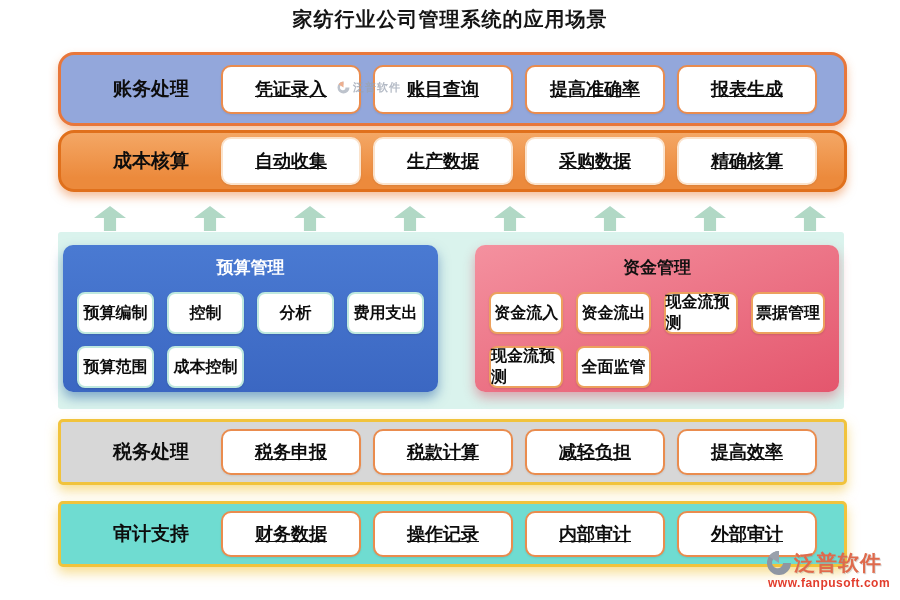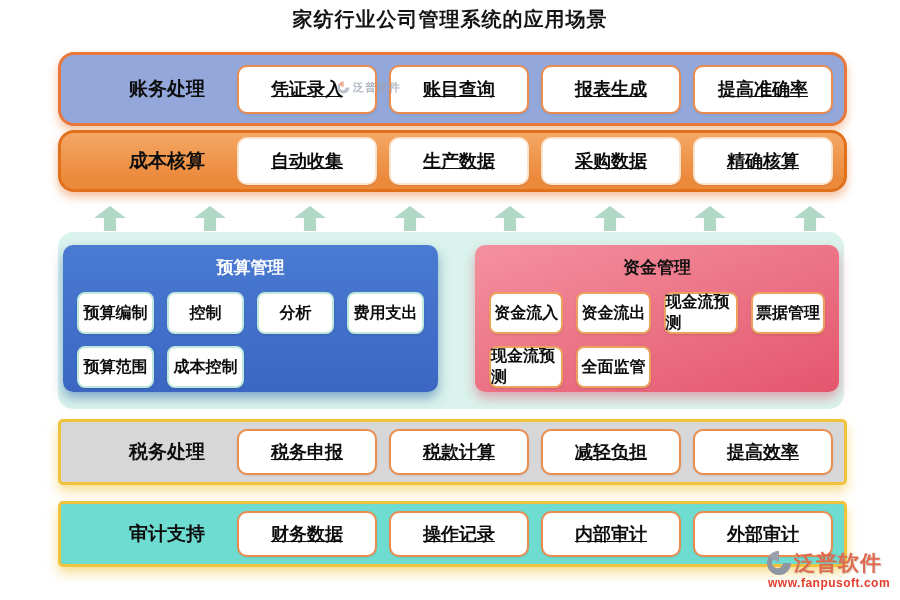--- a/index.html
+++ b/index.html
@@ -4,21 +4,21 @@
 <style>
   html,body{margin:0;padding:0;background:#fff;}
   .stage{position:relative;width:900px;height:600px;background:#ffffff;overflow:hidden;
          font-family:"Liberation Sans","DejaVu Sans",sans-serif;color:#111;}
 
   .title{position:absolute;top:6px;left:0;width:100%;text-align:center;
          font-size:20px;font-weight:800;letter-spacing:1px;color:#151515;}
 
   
   .band{position:absolute;left:58px;width:789px;box-sizing:border-box;
-        display:flex;align-items:center;border-radius:16px;padding-left:16px;}
+        display:flex;align-items:center;border-radius:16px;}
   .band-ledger{top:52px;height:74px;background:#93a7db;border:3px solid #e8773b;
                box-shadow:0 5px 10px rgba(235,130,60,.45);}
   .band-cost{top:130px;height:62px;background:linear-gradient(180deg,#f4a765 0%,#ec8a3c 80%);
              border:3px solid #e0701c;box-shadow:0 5px 10px rgba(235,130,60,.5);}
   .band-tax{top:419px;height:66px;background:#d7d7d7;border:3px solid #f1c33c;
             border-radius:5px;box-shadow:0 6px 12px rgba(240,195,60,.55);}
   .band-audit{top:501px;height:66px;background:#6fdcd1;border:3px solid #f1c33c;
               border-radius:5px;box-shadow:0 6px 12px rgba(240,195,60,.55);}
 
   .band-label{flex:none;width:128px;margin-left:26px;text-align:center;
@@ -32,21 +32,21 @@
 
   
   .arrows{position:absolute;left:58px;top:206px;width:786px;height:25px;
           display:flex;justify-content:space-between;box-sizing:border-box;
           padding:0 18px 0 36px;}
   .arrow{width:32px;height:25px;background:#b1d8c5;
          clip-path:polygon(50% 0%,100% 48%,69% 48%,69% 100%,31% 100%,31% 48%,0% 48%);}
 
   
   .mint{position:absolute;left:58px;top:232px;width:786px;height:177px;
-        background:#daf3ed;border-radius:15px;}
+        background:#daf3ed;border-radius:3px;}
   .panel{position:absolute;top:13px;height:147px;border-radius:10px;box-sizing:border-box;}
   .panel-budget{left:5px;width:375px;background:linear-gradient(180deg,#4a7ad2 0%,#3b67c2 100%);
                 box-shadow:0 6px 12px rgba(40,95,165,.5);}
   .panel-fund{left:417px;width:364px;background:linear-gradient(160deg,#f4919f 0%,#e4566d 100%);
               box-shadow:0 6px 12px rgba(215,75,100,.45);}
   .ptitle{text-align:center;font-size:17px;font-weight:800;margin-top:11px;}
   .panel-budget .ptitle{color:#ffffff;}
   .panel-fund .ptitle{color:#111;}
   .pgrid{display:grid;grid-template-columns:repeat(4,1fr);gap:12px 13px;margin:13px 14px 0;}
   .pchip{background:#fff;border-radius:8px;height:38px;display:flex;align-items:center;
@@ -73,22 +73,22 @@
 
 <div class="stage">
 
   <div class="title">家纺行业公司管理系统的应用场景</div>
 
   <div class="band band-ledger">
     <div class="band-label">账务处理</div>
     <div class="chips">
       <div class="chip">凭证录入</div>
       <div class="chip">账目查询</div>
+      <div class="chip">提高准确率</div>
       <div class="chip">报表生成</div>
-      <div class="chip">提高准确率</div>
     </div>
     <div class="watermark">
       <svg width="13" height="13" viewBox="0 0 26 26">
         <path d="M13 1 A12 12 0 1 0 25 13 L17 13 A5.5 5.5 0 1 1 13 7.5 Z" fill="#a8afbc"></path>
         <path d="M13 1 A12 12 0 0 0 3 6.5 L13 13 Z" fill="#e8956a"></path>
       </svg>
       <span class="wm-text">泛普软件</span>
     </div>
   </div>
 

